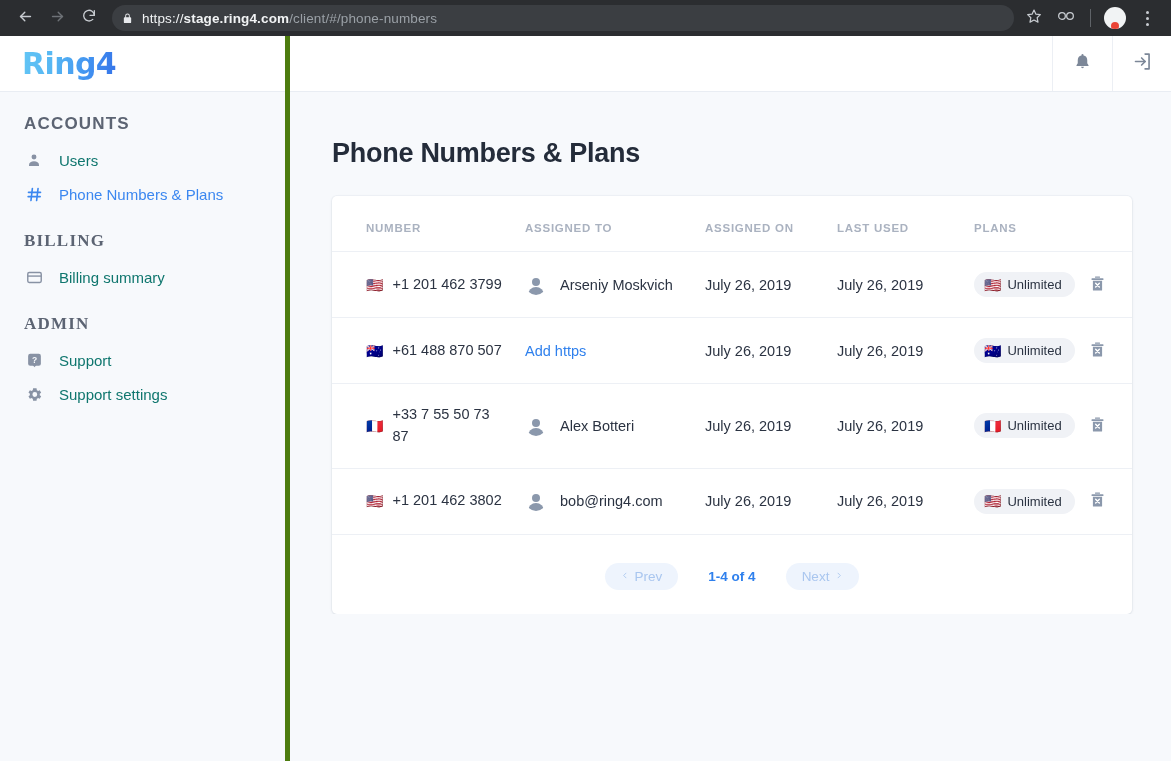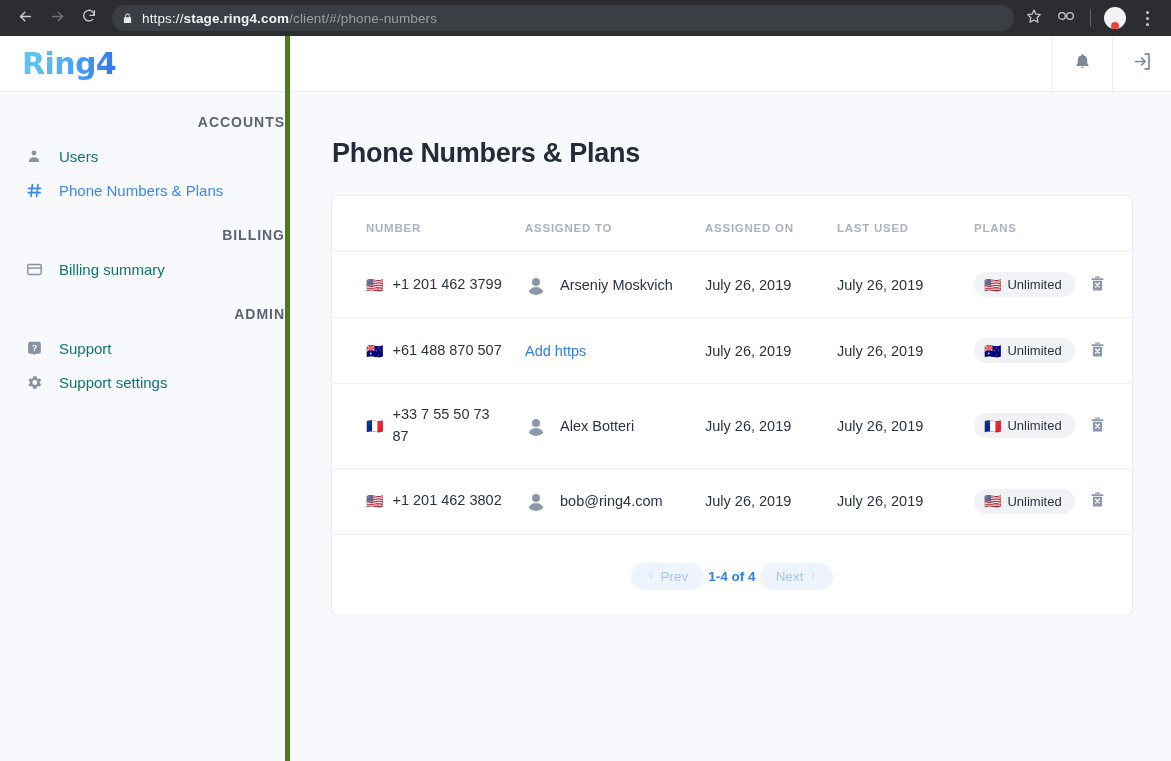--- a/index.html
+++ b/index.html
@@ -82,26 +82,25 @@
   .logo {
     font-size:30px; font-weight:bold;
     letter-spacing:-0.02em;
     background:linear-gradient(100deg,#63c6f5 0%,#56b6f3 35%,#3f8df0 75%,#3573e8 100%);
     -webkit-background-clip:text; background-clip:text;
     -webkit-text-fill-color:transparent; color:transparent;
     font-family:"DejaVu Sans", sans-serif;
   }
   .nav { padding-top:22px; }
   .nav-section {
-    font-size:14px; font-weight:bold;
+    font-size:17px; font-weight:bold;
     color:#5c6473; letter-spacing:0.07em;
     padding:0 0 9px 24px;
-    text-align:right;
-  }
-  .nav-section.spaced { padding-top:20px; }
+  }
+  .nav-section.spaced { padding-top:20px;font-family:Liberation Serif, serif; }
   .nav-item {
     display:flex; align-items:center;
     height:34px;
     padding-left:24px;
     cursor:pointer;
   }
   .nav-item .nav-icon {
     width:20px; flex:0 0 20px;
     display:flex; align-items:center; justify-content:center;
     color:#8892a4;
@@ -203,21 +202,21 @@
   }
   .del-btn {
     width:22px; height:22px;
     display:flex; align-items:center; justify-content:center;
     color:#8b98ac; cursor:pointer; flex:0 0 auto;
   }
 
   
   .pagination {
     display:flex; align-items:center; justify-content:center;
-    gap:4px;
+    gap:30px;
     padding-top:28px;
   }
   .page-btn {
     background:#eef4fd;
     border-radius:14px;
     padding:6px 16px;
     font-size:13.5px;
     color:#a9c6ef;
     display:inline-flex; align-items:center; gap:6px;
     cursor:pointer;

